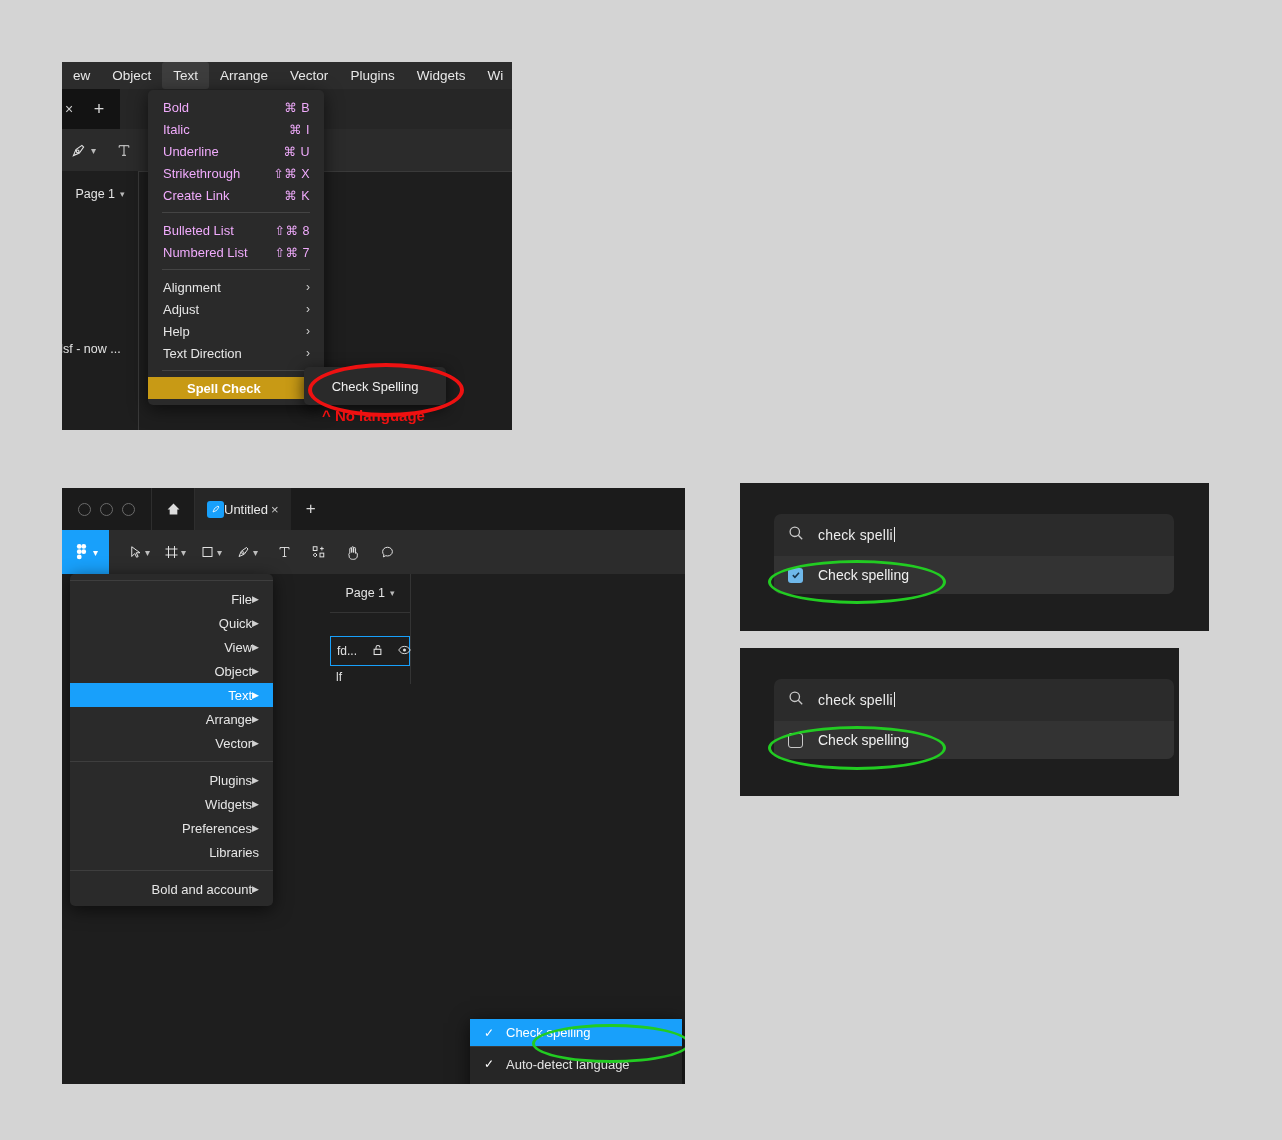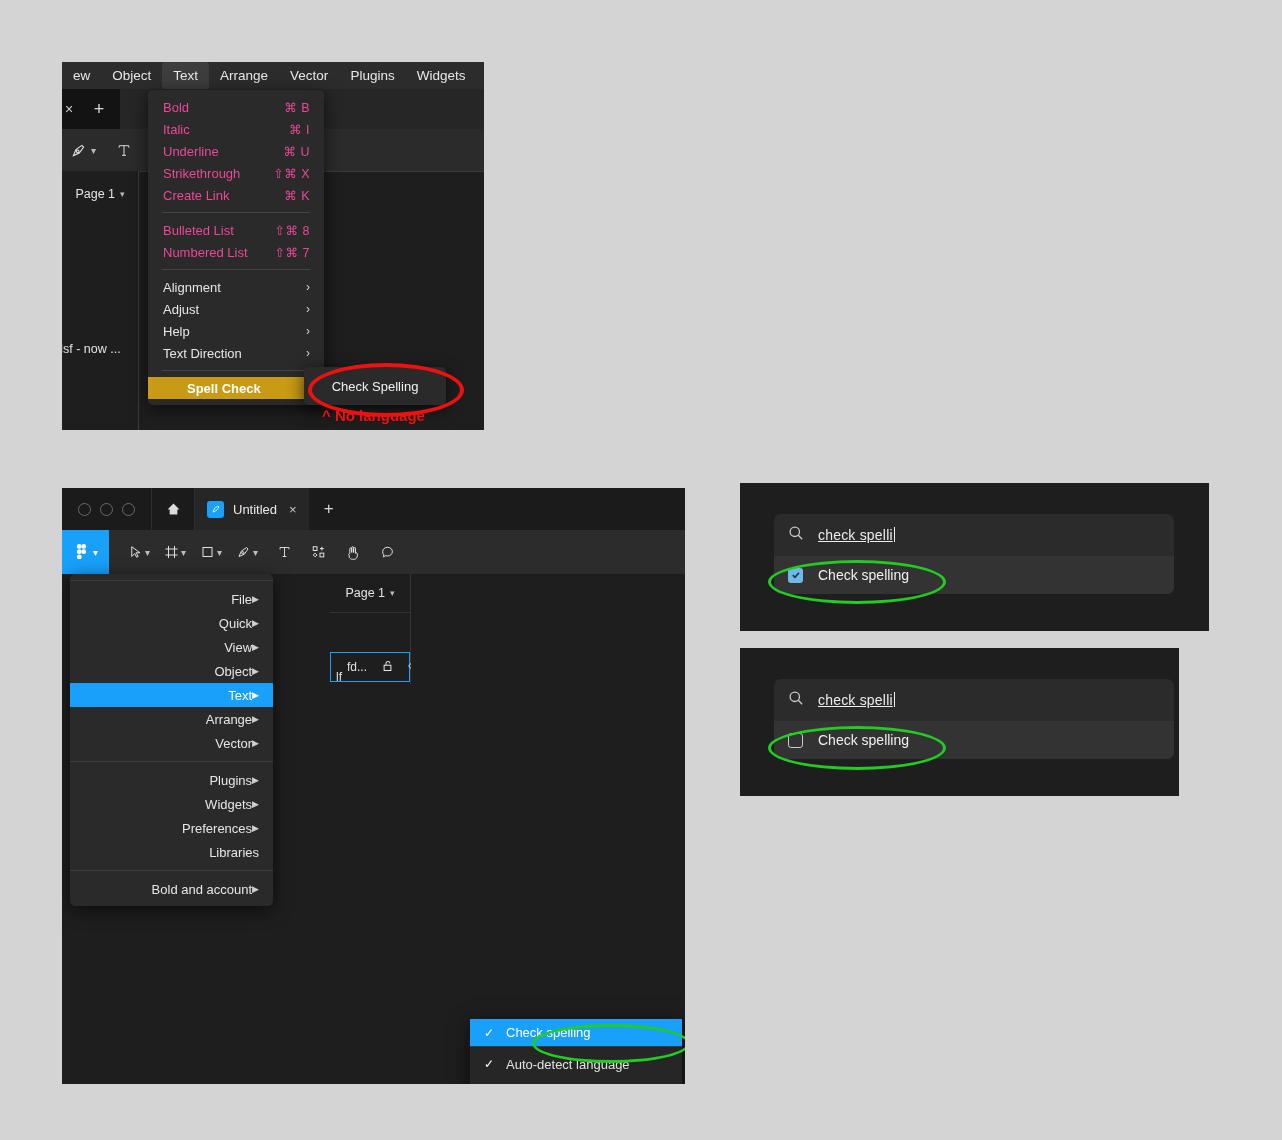--- a/index.html
+++ b/index.html
@@ -7,21 +7,21 @@
     width:1282px;height:1140px;
     background:#d4d4d4;
     font-family:"Liberation Sans", sans-serif;
     position:relative;
     overflow:hidden;
     -webkit-font-smoothing:antialiased;
   }
   .win{position:absolute;overflow:hidden;}
 
   
-  #win-top{left:62px;top:62px;width:422px;height:368px;background:#1e1e1e;}
+  #win-top{left:62px;top:62px;width:422px;height:368px;background:#1e1e1e;padding-left:28px;}
   #win-top .menubar{
     position:absolute;left:0;top:0;width:100%;height:27px;
     background:#2c2c2c;display:flex;align-items:center;
   }
   #win-top .menubar .mi{
     font-size:13.5px;color:#e8e8e8;padding:5px 11px;white-space:nowrap;
     line-height:17px;
   }
   #win-top .menubar .mi.active{background:#3d3d3d;border-radius:3px;}
   #win-top .tabstrip{
@@ -55,21 +55,21 @@
     padding:6px 0;
   }
   #top-textmenu{left:86px;top:28px;width:176px;}
   .mrow{
     display:flex;align-items:center;height:22px;padding:0 14px 0 15px;
     font-size:13px;color:#e6e6e6;white-space:nowrap;
   }
   .mrow .lbl{flex:1;}
   .mrow .kbd{color:#9a9a9a;font-size:12.5px;letter-spacing:.5px;}
   .mrow .arr{color:#cfcfcf;font-size:12px;margin-left:10px;}
-  .mrow.dis .lbl,.mrow.dis .kbd{color:#ec4899;}
+  .mrow.dis .lbl,.mrow.dis .kbd{color:#f0abfc;}
   .msep{height:1px;background:#444;margin:6px 14px;}
   .mrow.hl-gold{background:#c89a15;color:#fff;}
   .mrow.hl-gold .lbl{color:#fff;font-weight:600;margin-left:24px;}
   .mrow.hl-gold .arr{color:#fff;}
 
   #top-submenu{
     position:absolute;left:242px;top:305px;width:142px;height:38px;
     background:#2a2a2a;border-radius:5px;box-shadow:0 4px 16px rgba(0,0,0,.7);
     display:flex;align-items:center;justify-content:center;
     color:#f0f0f0;font-size:13px;
@@ -85,21 +85,21 @@
   #win-bot{left:62px;top:488px;width:623px;height:596px;background:#1e1e1e;}
   #win-bot .titlebar{
     position:absolute;left:0;top:0;width:100%;height:42px;background:#1b1b1b;
     display:flex;align-items:center;
   }
   #win-bot .dots{display:flex;gap:9px;padding:0 16px;}
   #win-bot .dot{width:11px;height:11px;border-radius:50%;border:1px solid #6a6a6a;}
   #win-bot .vsep{width:1px;height:42px;background:#2e2e2e;}
   #win-bot .homebtn{width:42px;height:42px;display:flex;align-items:center;justify-content:center;}
   #win-bot .tab{
-    height:42px;display:flex;align-items:center;gap:9px;padding:0 12px;background:#262626;
+    height:42px;display:flex;align-items:center;padding:0 12px;background:#262626;
     color:#eaeaea;font-size:13px;
   }
   #win-bot .tabicon{width:17px;height:17px;border-radius:3px;background:#18a0fb;display:flex;align-items:center;justify-content:center;}
   #win-bot .tabx{color:#c8c8c8;font-size:13px;margin-left:3px;}
   #win-bot .plus{width:40px;text-align:center;color:#d8d8d8;font-size:17px;}
 
   #win-bot .toolbar{
     position:absolute;left:0;top:42px;width:100%;height:44px;background:#2c2c2c;
     display:flex;align-items:center;
   }
@@ -109,22 +109,22 @@
   #win-bot .tb{display:flex;align-items:center;gap:2px;color:#e6e6e6;padding:0 7px;}
   #win-bot .cv{color:#bdbdbd;font-size:10px;}
 
   #win-bot .pagerow{
     position:absolute;left:268px;top:86px;width:80px;height:38px;
     display:flex;align-items:center;justify-content:center;
     color:#e4e4e4;font-size:12.5px;border-bottom:1px solid #343434;border-right:1px solid #343434;
   }
   #win-bot .layerlist{position:absolute;left:268px;top:124px;width:80px;height:72px;border-right:1px solid #343434;}
   #win-bot .layer-sel{
-    position:absolute;left:0;top:40px;width:80px;height:30px;border:1px solid #18a0fb;
-    display:flex;align-items:center;gap:15px;padding-left:16px;box-sizing:border-box;
+    position:absolute;left:0;top:24px;width:80px;height:30px;border:1px solid #18a0fb;
+    display:flex;align-items:center;gap:15px;padding-left:6px;box-sizing:border-box;
     color:#e2e2e2;font-size:12px;
   }
   #win-bot .layer-2{position:absolute;left:6px;top:58px;color:#e2e2e2;font-size:12px;}
   #win-bot .canvas{position:absolute;left:349px;top:86px;right:0;bottom:0;background:#1e1e1e;}
 
   
   #bot-mainmenu{left:8px;top:86px;width:203px;}
   #bot-mainmenu .qrow{
     display:flex;align-items:center;height:28px;padding:0 14px 0 14px;gap:11px;
     font-size:13px;color:#e6e6e6;
@@ -160,21 +160,21 @@
 
   
   .rpanel{position:absolute;background:#1e1e1e;}
   #rp-1{left:740px;top:483px;width:469px;height:148px;}
   #rp-2{left:740px;top:648px;width:439px;height:148px;}
   .searchbox{
     position:absolute;left:34px;top:31px;width:400px;background:#2b2b2b;border-radius:7px;
     overflow:hidden;
   }
   .searchrow{display:flex;align-items:center;height:42px;padding:0 14px;gap:14px;}
-  .searchrow .qtext{color:#ececec;font-size:14px;letter-spacing:.2px;text-decoration:underline;}
+  .searchrow .qtext{color:#ececec;font-size:14px;letter-spacing:.2px;}
   .caret{display:inline-block;width:1px;height:15px;background:#ececec;margin-left:1px;vertical-align:-2px;}
   .resrow{display:flex;align-items:center;height:38px;padding:0 14px;gap:15px;background:#333333;}
   .resrow .rtext{color:#f0f0f0;font-size:14px;}
   .cbox{width:15px;height:15px;border-radius:3px;box-sizing:border-box;display:flex;align-items:center;justify-content:center;}
   .cbox.on{background:#6fb8ea;}
   .cbox.off{border:1.5px solid #c8c8c8;background:transparent;}
   #ell-green-2{left:768px;top:560px;width:172px;height:38px;border:3.5px solid #22cc22;}
   #ell-green-3{left:768px;top:726px;width:172px;height:38px;border:3.5px solid #22cc22;}
 </style>
 </head>

